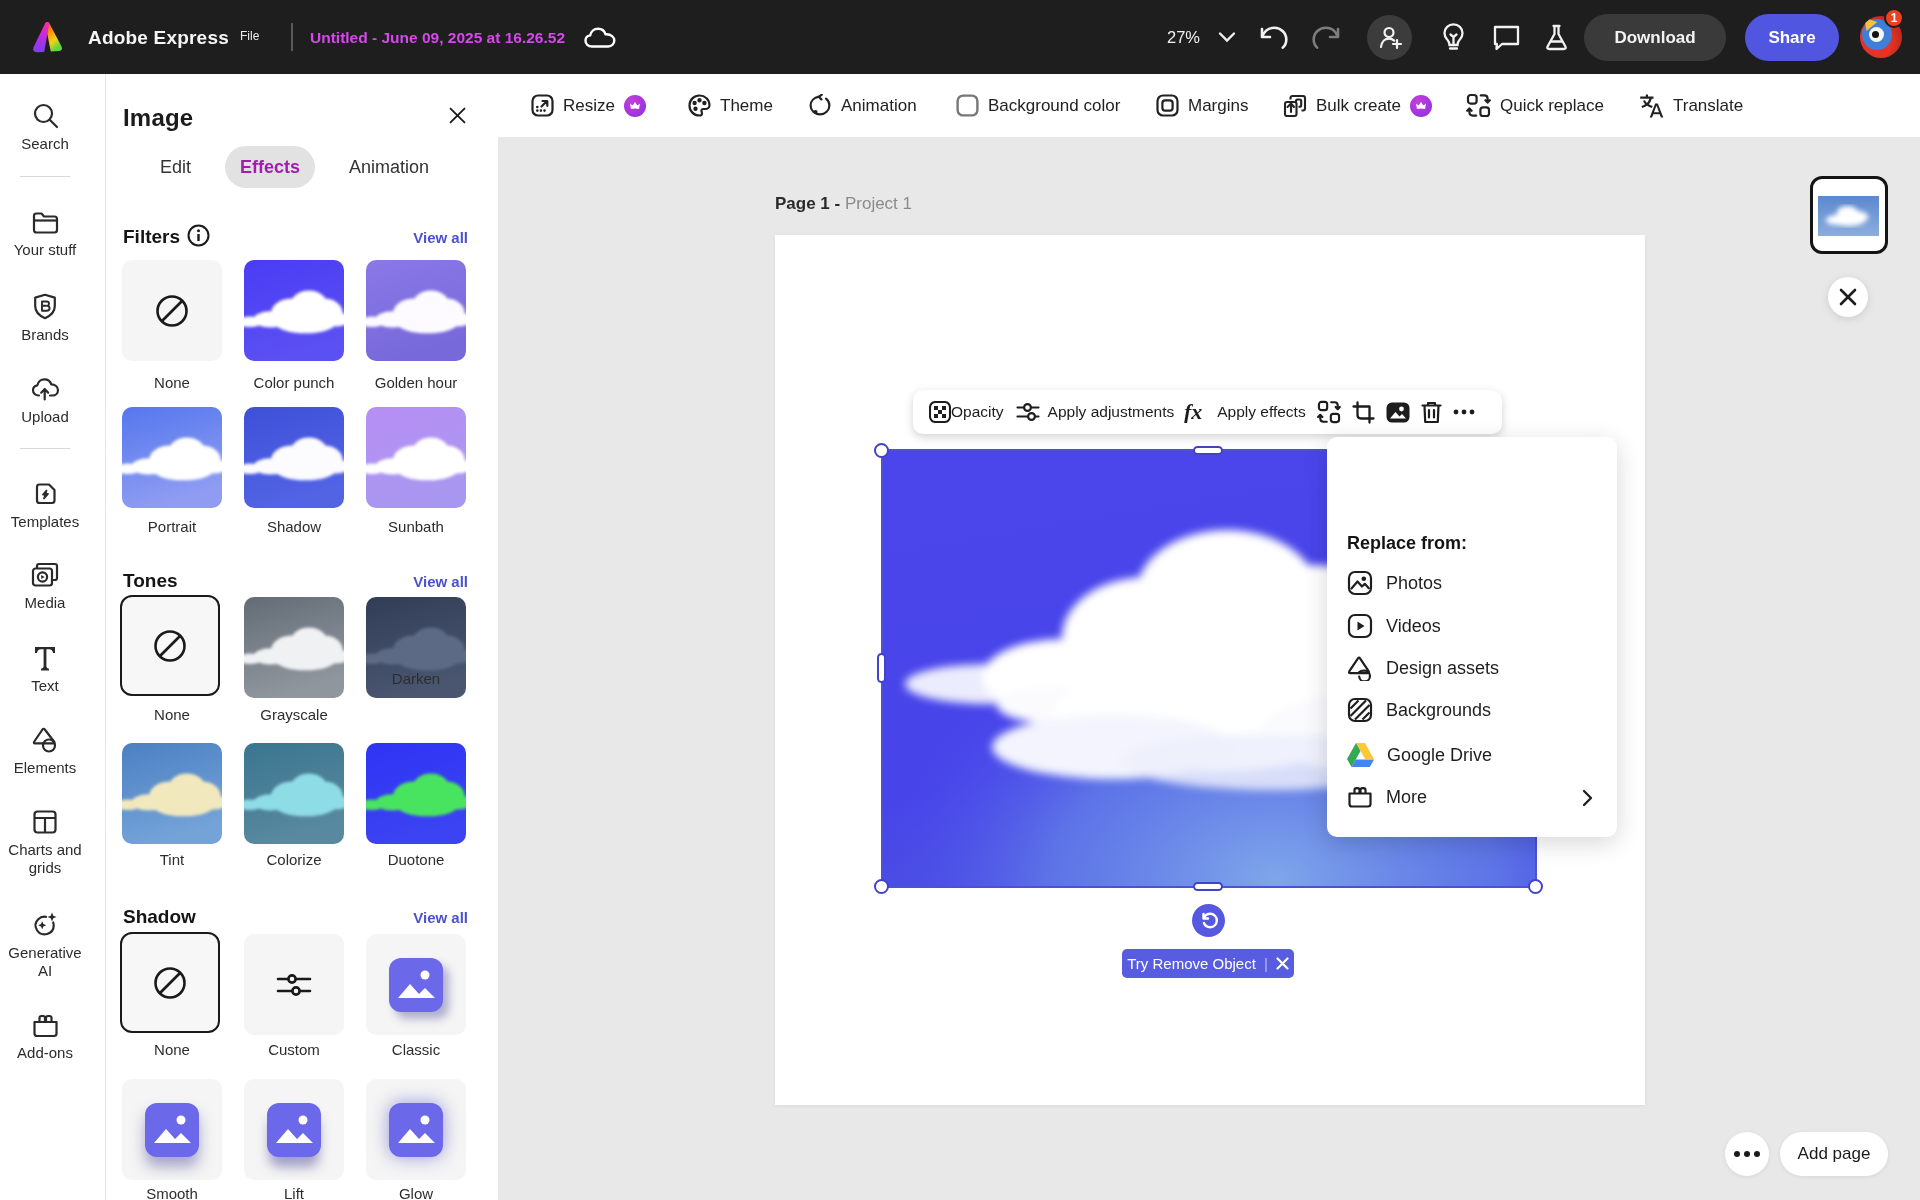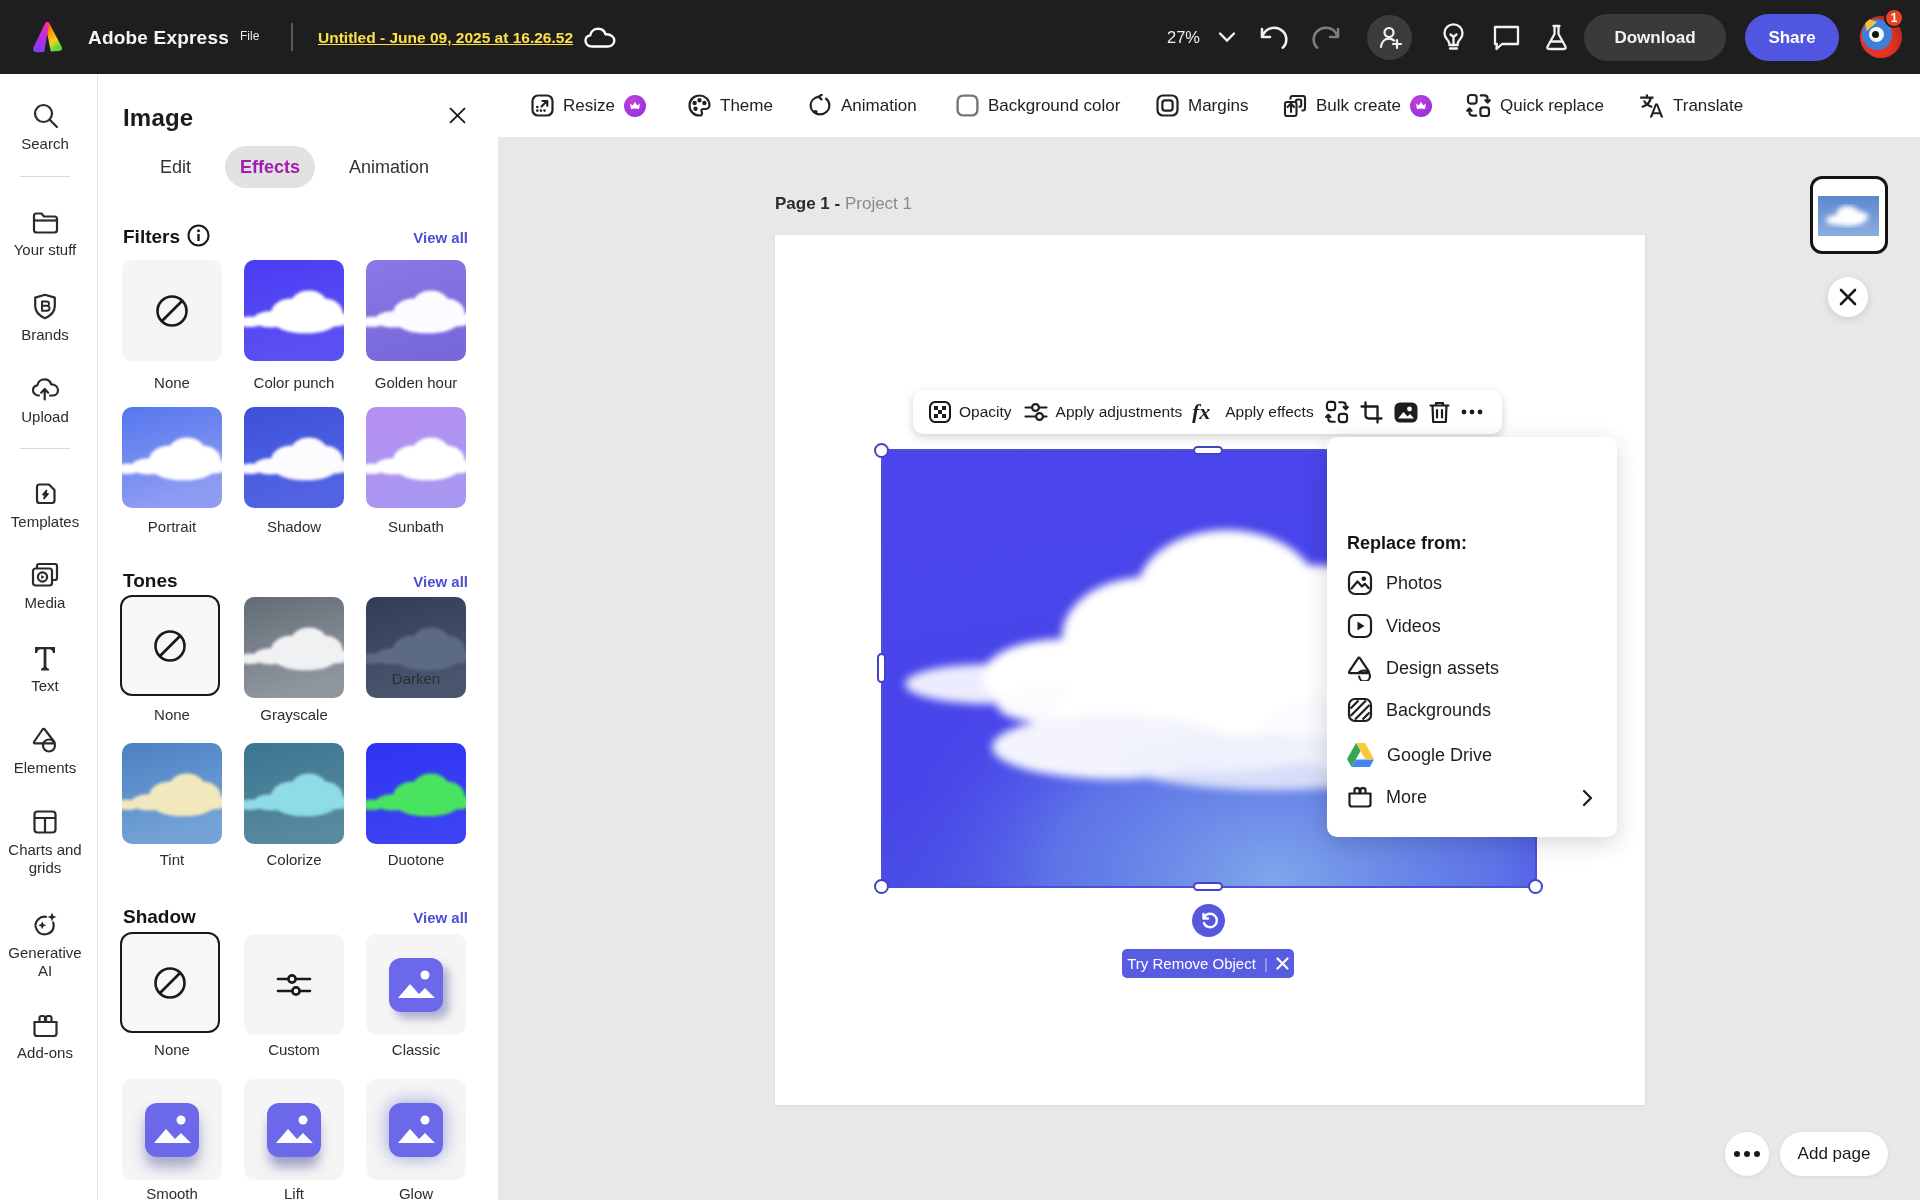--- a/index.html
+++ b/index.html
@@ -4,39 +4,39 @@
 <style>
   * { margin:0; padding:0; box-sizing:border-box; }
   html,body { width:1920px; height:1200px; overflow:hidden; font-family:"Liberation Sans", sans-serif; background:#e8e8e8; }
   .abs { position:absolute; }
 
   
   #topbar { position:absolute; left:0; top:0; width:1920px; height:74px; background:#1e1e1e; z-index:50; }
   #topbar .brand { position:absolute; left:88px; top:27px; color:#f5f5f5; font-size:19px; font-weight:bold; letter-spacing:.2px; }
   #topbar .file { position:absolute; left:240px; top:29px; color:#ededed; font-size:12px; }
   #topbar .vsep { position:absolute; left:291px; top:23px; width:2px; height:28px; background:#5a5a5a; }
-  #topbar .title { position:absolute; left:318px; top:29px; color:#fde047; font-size:15.5px; font-weight:bold;text-decoration:underline; }
+  #topbar .title { position:absolute; left:310px; top:29px; color:#d946ef; font-size:15.5px; font-weight:bold; }
   #trialbtn { position:absolute; left:632px; top:12px; width:206px; height:50px; border-radius:25px;
     background:linear-gradient(100deg,#c22987 0%,#8a3ad8 40%,#3f51e8 75%,#2b59e8 100%);
     color:#fff; font-size:18px; font-weight:bold; display:flex; align-items:center; justify-content:center; gap:10px; }
   #zoomctl { position:absolute; left:1167px; top:28px; color:#f0f0f0; font-size:16.5px; }
   #downloadbtn { position:absolute; left:1584px; top:14px; width:142px; height:47px; border-radius:24px; background:#3a3a3a;
     color:#f3f3f3; font-size:17px; font-weight:bold; display:flex; align-items:center; justify-content:center; }
   #sharebtn { position:absolute; left:1745px; top:14px; width:94px; height:47px; border-radius:24px; background:#5056e0;
     color:#fff; font-size:17px; font-weight:bold; display:flex; align-items:center; justify-content:center; }
   #avatar { position:absolute; left:1860px; top:16px; width:42px; height:42px; border-radius:50%;
     background:radial-gradient(circle at 35% 60%, #e33425 0 45%, #c42a1e 70%); overflow:hidden; }
   #avatar .blob { position:absolute; left:2px; top:3px; width:30px; height:31px; border-radius:50%; background:#3f7fd9; }
   #avatar .eye { position:absolute; left:9px; top:11px; width:15px; height:15px; border-radius:50%; background:#f2f7f0; }
   #avatar .pup { position:absolute; left:12px; top:15px; width:7px; height:7px; border-radius:50%; background:#111; }
   #badge { position:absolute; left:1884px; top:8px; width:20px; height:20px; border-radius:50%; background:#e8421f; color:#fff;
     font-size:12px; font-weight:bold; display:flex; align-items:center; justify-content:center; border:2px solid #1e1e1e; }
 
   
-  #rail { position:absolute; left:0; top:74px; width:98px; height:1126px; background:#fff; border-right:1px solid #e8e8e8; z-index:30; }
+  #rail { position:absolute; left:0; top:74px; width:106px; height:1126px; background:#fff; border-right:1px solid #e8e8e8; z-index:30; }
   .railitem { position:absolute; left:0; width:90px; text-align:center; color:#2c2c2c; }
   .railitem svg { display:block; margin:0 auto 6px; }
   .railitem .lbl { font-size:15px; line-height:18px; }
   .railsep { position:absolute; left:20px; width:50px; height:1px; background:#d8d8d8; }
 
   
   #panel { position:absolute; left:91px; top:74px; width:407px; height:1126px; background:#fff; z-index:29; overflow:hidden; }
   #panel h1 { position:absolute; left:32px; top:30px; font-size:24px; color:#1b1b1b; letter-spacing:.2px; }
   #panelclose { position:absolute; left:358px; top:33px; width:17px; height:17px; }
   .tabs { position:absolute; left:0; top:72px; width:407px; display:flex; justify-content:center; gap:34px; align-items:center; height:42px; }
@@ -626,21 +626,21 @@
   <svg style="margin-left:16px" width="22" height="22" viewBox="0 0 22 22">
       <rect x="1" y="1" width="20" height="20" rx="5.5" fill="none" stroke="#1d1d1d" stroke-width="2.1"></rect>
       <g fill="#1d1d1d">
         <rect x="5" y="5" width="4" height="4"></rect>
         <rect x="13" y="5" width="4" height="4"></rect>
         <rect x="9" y="9" width="4" height="4"></rect>
         <rect x="5" y="13" width="4" height="4"></rect>
         <rect x="13" y="13" width="4" height="4"></rect>
       </g>
     </svg>
-  <span style="margin-left:8px">Opacity</span>
+  <span style="margin-left:0">Opacity</span>
   <svg style="margin-left:12px" width="24" height="20" viewBox="0 0 24 20" fill="none" stroke="#1d1d1d" stroke-width="2.2" stroke-linecap="round">
       <path d="M1.5 5.5 L8 5.5 M15 5.5 L22.5 5.5 M1.5 14.5 L12 14.5 M19 14.5 L22.5 14.5"></path>
       <circle cx="11.5" cy="5.5" r="3.4"></circle>
       <circle cx="15.5" cy="14.5" r="3.4"></circle>
     </svg>
   <span style="margin-left:8px">Apply adjustments</span>
   <svg style="margin-left:10px" width="26" height="22" viewBox="0 0 26 22">
       <text x="0" y="18" font-family="Liberation Serif, serif" font-style="italic" font-weight="bold" font-size="22" fill="#1d1d1d">fx</text>
     </svg>
   <span style="margin-left:7px">Apply effects</span>

